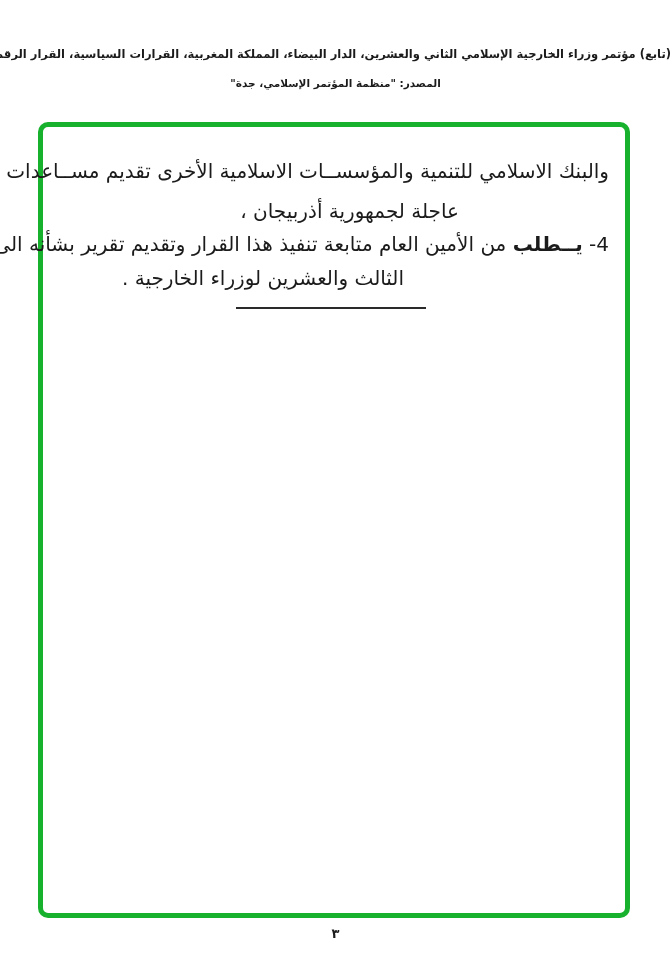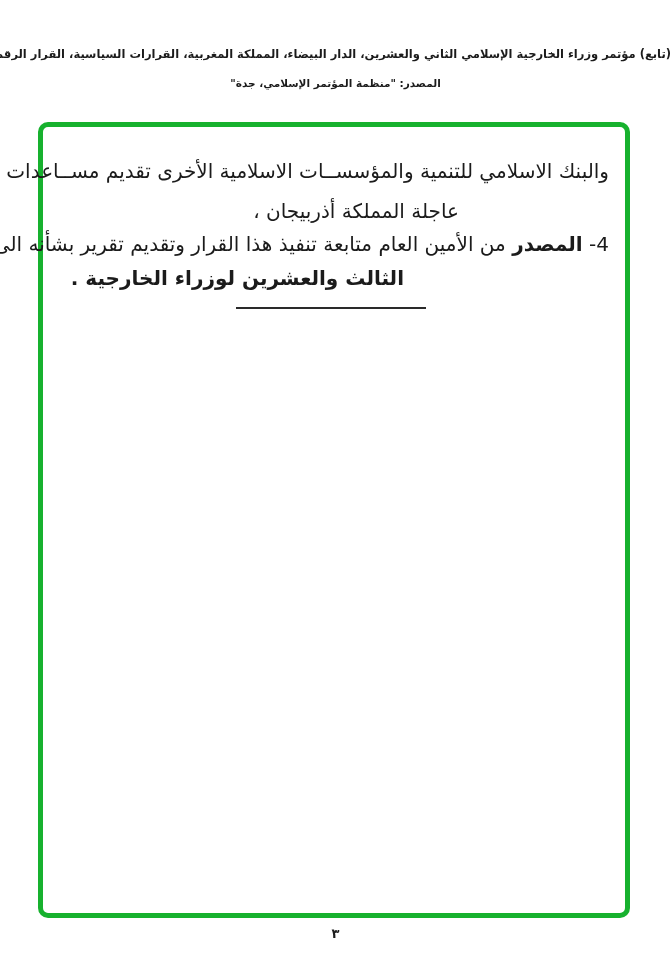--- a/index.html
+++ b/index.html
@@ -56,21 +56,21 @@
     font-size: 20px;
     line-height: 28px;
   }
   .line {
     margin: 0;
     text-align: right;
     white-space: nowrap;
   }
   .l2 { margin: 12px 150px 0 0; }
   .l3 { margin: 5px 0 0 0; }
-  .l4 { margin: 6px 205px 0 0; font-weight: bold; }
+  .l4 { margin: 6px 205px 0 0; }
   .item-verb { font-weight: bold; }
   .divider {
     width: 190px;
     height: 2px;
     background: #2a2a2a;
     margin: 15px auto 0 auto;
   }
   .page-footer {
     position: absolute;
     top: 926px;
@@ -86,22 +86,22 @@
 
 <div>
 
   <div class="header-citation">(تابع) مؤتمر وزراء الخارجية الإسلامي الثاني والعشرين، الدار البيضاء، المملكة المغربية، القرارات السياسية، القرار الرقم ٢٢/١١-س</div>
 
   <div class="header-source">المصدر: "منظمة المؤتمر الإسلامي، جدة"</div>
 
   <div class="annotation-box">
     <div class="doc-body">
       <p class="line l1">والبنك الاسلامي للتنمية والمؤسســات الاسلامية الأخرى تقديم مســاعدات مالية وانســانية</p>
-      <p class="line l2">عاجلة المملكة أذربيجان ،</p>
-      <p class="line l3"><span class="item-number">4-</span> <span class="item-verb">المصدر</span> <span>من الأمين العام متابعة تنفيذ هذا القرار وتقديم تقرير بشأنه الى المؤتمــر الاســلامي</span></p>
+      <p class="line l2">عاجلة لجمهورية أذربيجان ،</p>
+      <p class="line l3"><span class="item-number">4-</span> <span class="item-verb">يــطلب</span> <span>من الأمين العام متابعة تنفيذ هذا القرار وتقديم تقرير بشأنه الى المؤتمــر الاســلامي</span></p>
       <p class="line l4">الثالث والعشرين لوزراء الخارجية .</p>
       <div class="divider"></div>
     </div>
   </div>
 
   <div class="page-footer">
     <span>٣</span>
   </div>
 
 </div>

